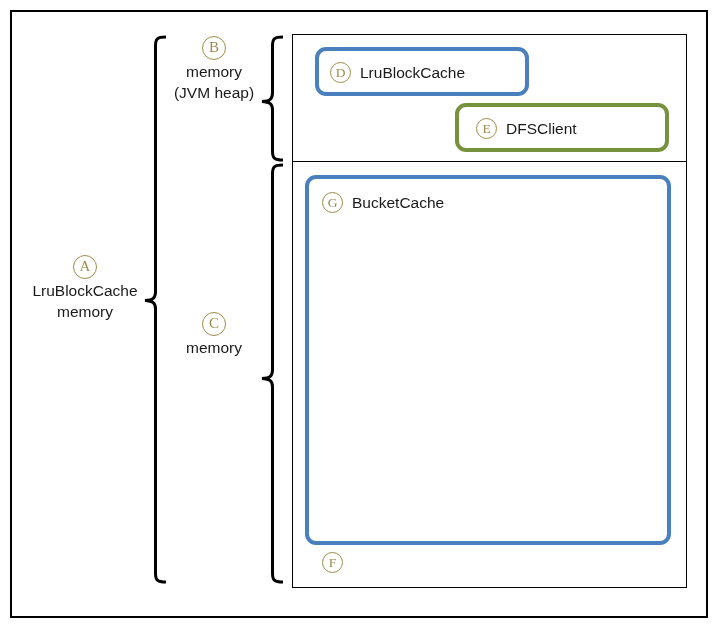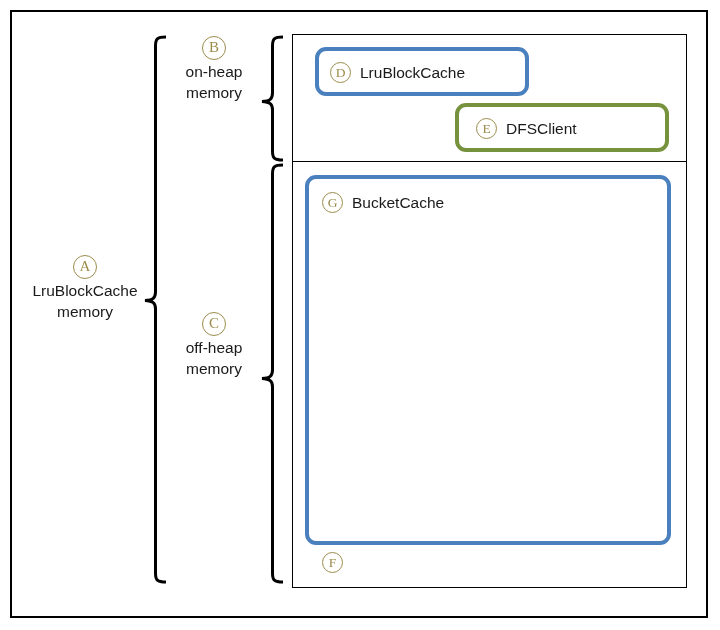--- a/index.html
+++ b/index.html
@@ -196,29 +196,28 @@
       <span class="circ big">A</span>
     </span>
     <div>LruBlockCache</div>
     <div>memory</div>
   </div>
 
   <div class="side-label label-b">
     <span class="circ-wrap">
       <span class="circ big">B</span>
     </span>
-    <div>on-heap</div>
     <div>memory</div>
+    <div>(JVM heap)</div>
   </div>
 
   <div class="side-label label-c">
     <span class="circ-wrap">
       <span class="circ big">C</span>
     </span>
-    <div>off-heap</div>
     <div>memory</div>
   </div>
 
   <div class="comp-box blue box-lru">
     <div class="comp-inner">
       <span class="circ">D</span>
       <span class="comp-text">LruBlockCache</span>
     </div>
   </div>
 

